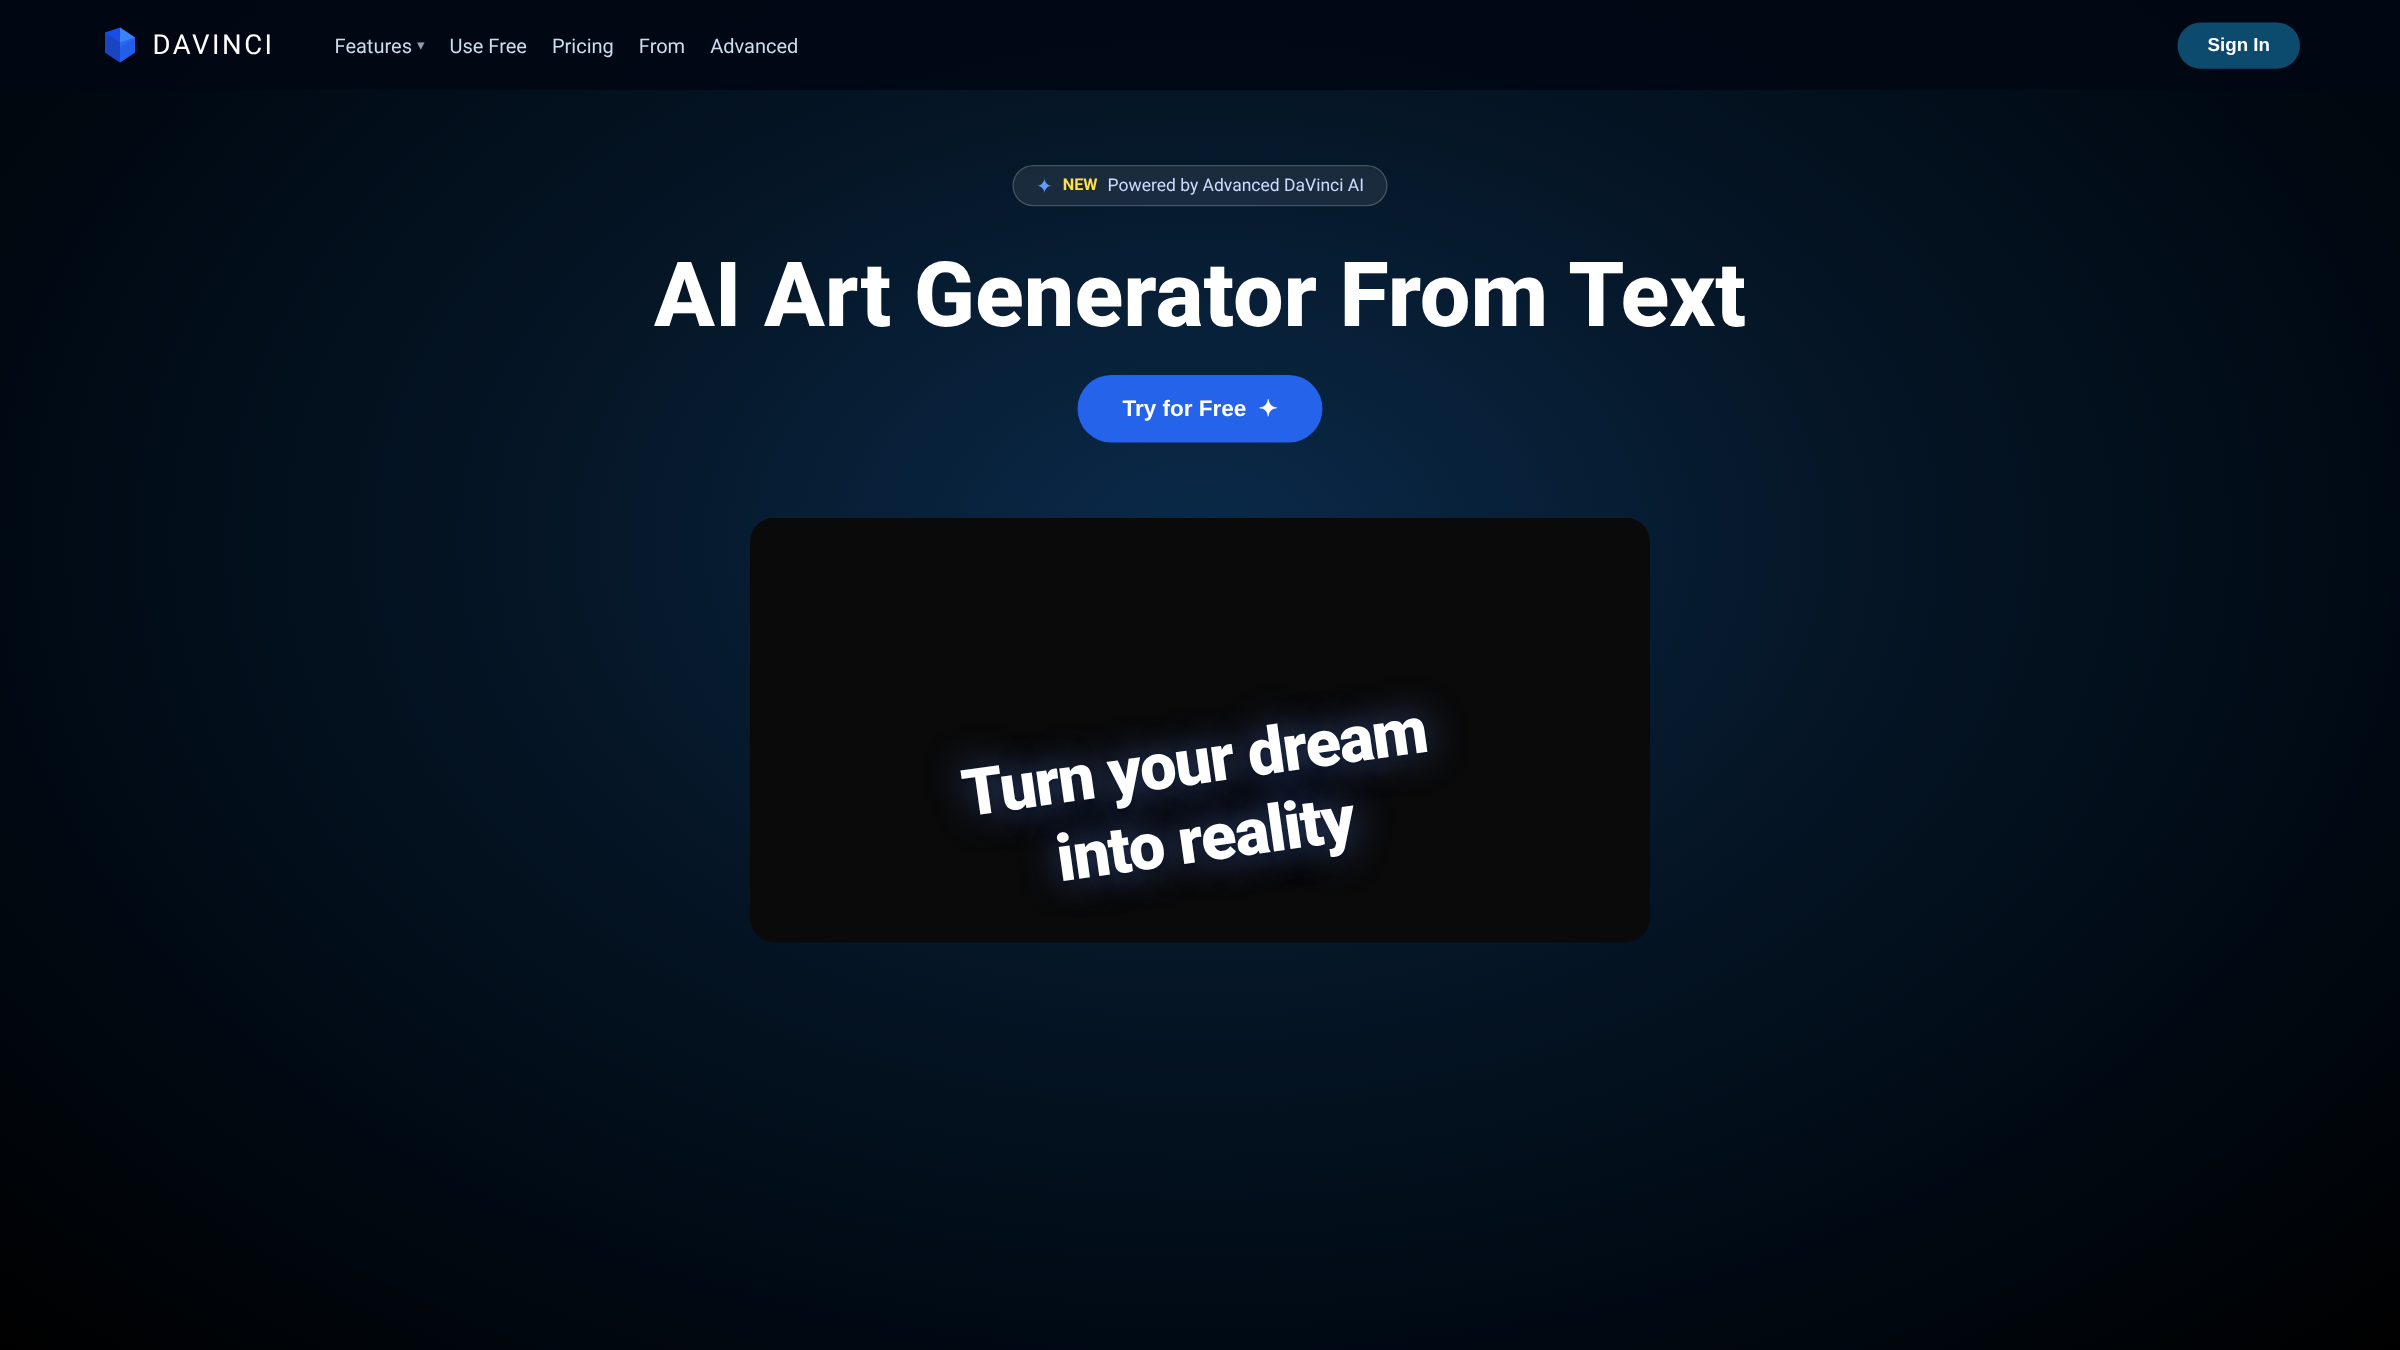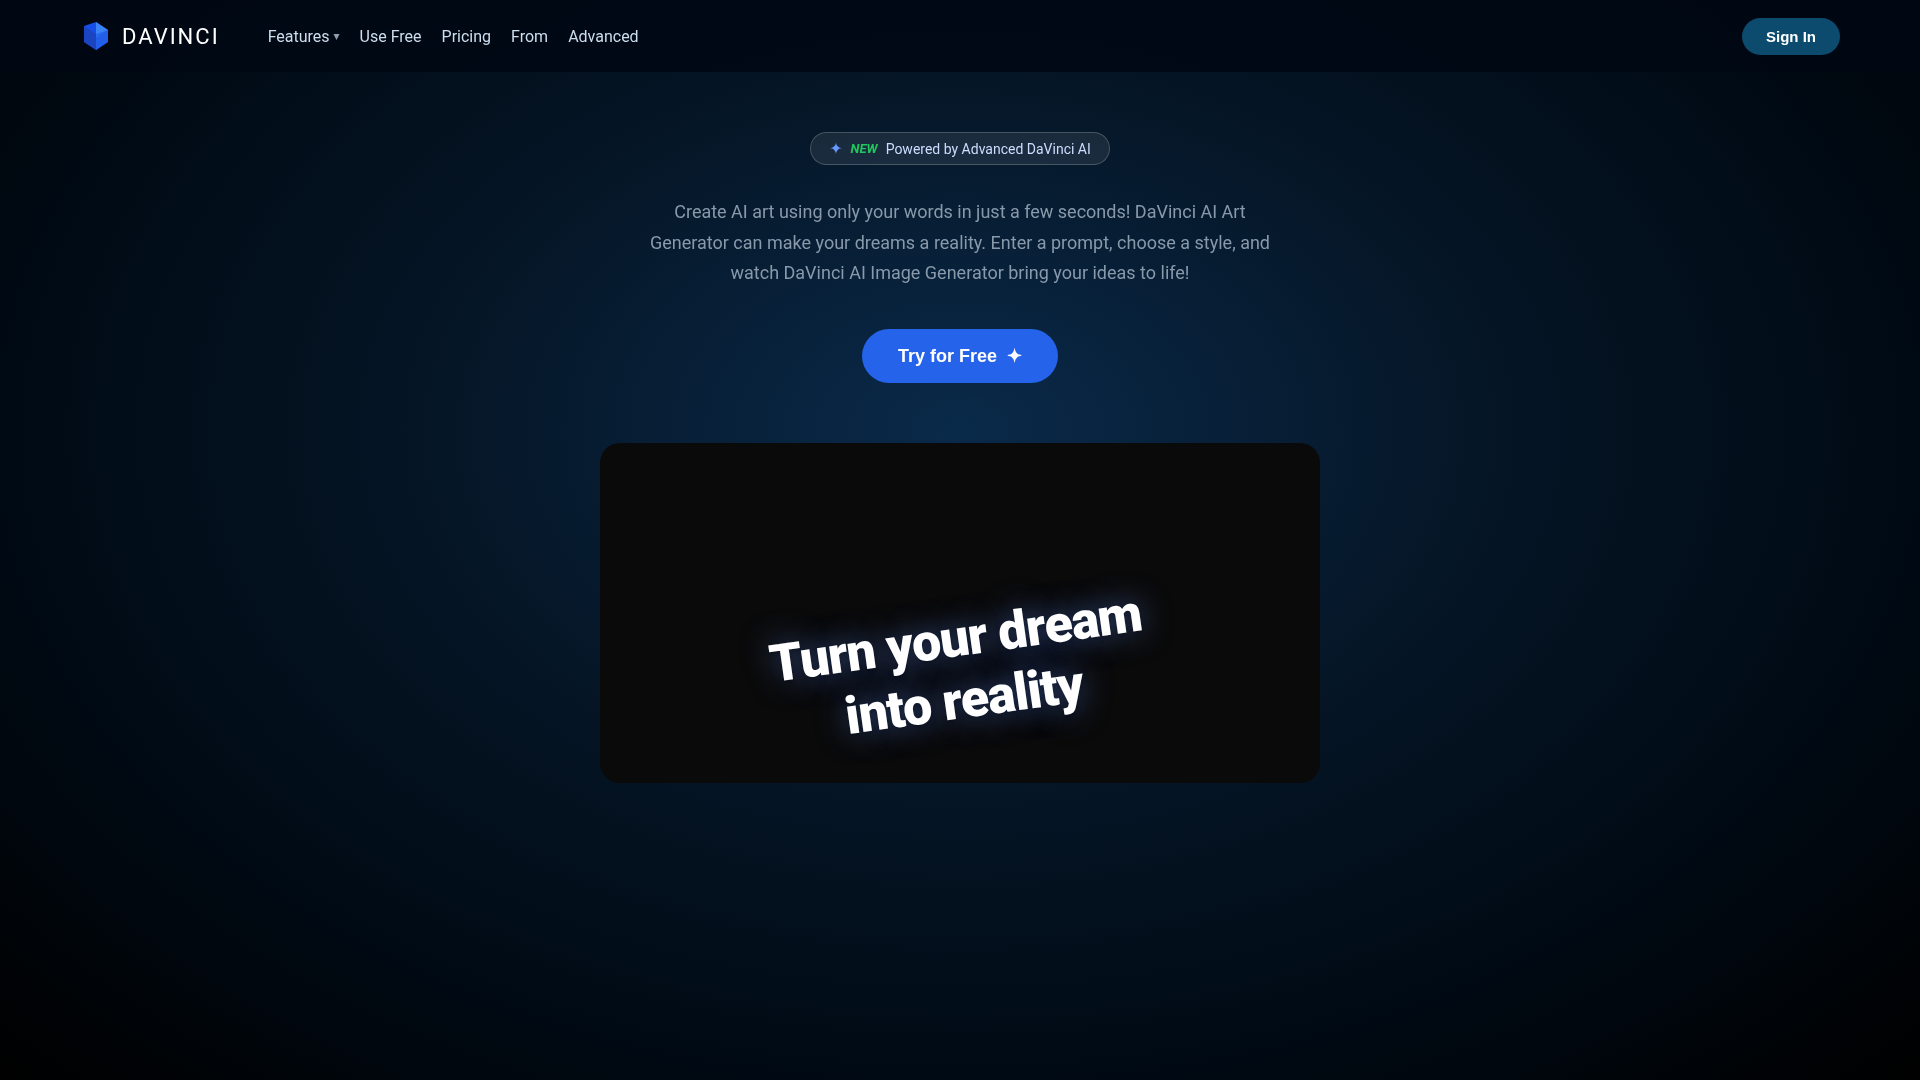--- a/index.html
+++ b/index.html
@@ -114,23 +114,22 @@
       border: 1px solid rgba(255,255,255,0.2);
       border-radius: 24px;
       padding: 6px 18px;
       font-size: 14px;
       color: #ccddff;
       margin-bottom: 32px;
     }
 
     .new-badge .badge-new {
       font-weight: 700;
-      color: #22c55e;
+      color: #fde047;
       font-size: 13px;
-      font-style: italic;
     }
 
     .sparkle-icon {
       color: #6699ff;
       font-size: 16px;
     }
 
     .hero-title {
       font-size: 72px;
       font-weight: 800;
@@ -235,22 +234,22 @@
 </nav>
 
 <section class="hero">
 
   <div class="new-badge">
     <span class="sparkle-icon">✦</span>
     <span class="badge-new">NEW</span>
     <span>Powered by Advanced DaVinci AI</span>
   </div>
 
-
-  <p class="hero-subtitle">Create AI art using only your words in just a few seconds! DaVinci AI Art Generator can make your dreams a reality. Enter a prompt, choose a style, and watch DaVinci AI Image Generator bring your ideas to life!</p>
+  <h1 class="hero-title">AI Art Generator From Text</h1>
+
 
   <button class="try-free-btn">
     <span>Try for Free</span>
     <span class="btn-sparkle">✦</span>
   </button>
 </section>
 
 <div class="preview-card">
   <div class="preview-text">
     <span>Turn your dream</span>

